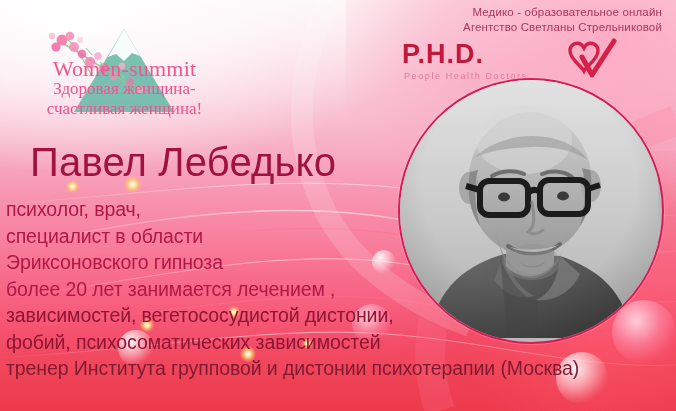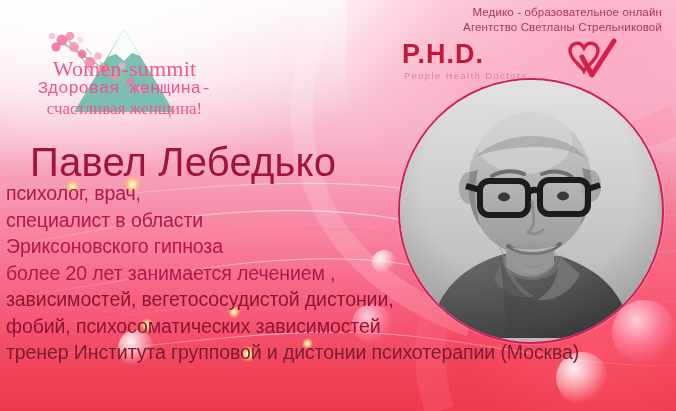--- a/index.html
+++ b/index.html
@@ -92,21 +92,21 @@
   #logo-left .logo-sub2 {
     position: absolute;
     left: 0;
     width: 205px;
     text-align: center;
     font-family: "Liberation Serif", serif;
     font-size: 17px;
     color: #f2528f;
     white-space: nowrap;
   }
-  #logo-left .logo-sub1 { top: 59px; font-family: Liberation Mono, monospace; }
+  #logo-left .logo-sub1 { top: 59px; }
   #logo-left .logo-sub2 { top: 79px; }
   
   #logo-right {
     position: absolute;
     right: 14px; top: 5px;
     width: 262px; height: 82px;
     text-align: right;
   }
   #logo-right .agency-line {
     font-size: 11.5px;
@@ -157,21 +157,21 @@
   #name {
     position: absolute;
     left: 30px; top: 140px;
     font-size: 40px;
     color: #a1133f;
     white-space: nowrap;
     letter-spacing: 0.2px;
   }
   #bio {
     position: absolute;
-    left: 6px; top: 180px;
+    left: 6px; top: 196px;
     width: 670px;
   }
   #bio .bio-line {
     font-size: 19.5px;
     line-height: 26.5px;
     color: #b01846;
     white-space: nowrap;
     letter-spacing: -0.1px;
   }
   #bio .bio-line.dark { color: #8e1533; }

